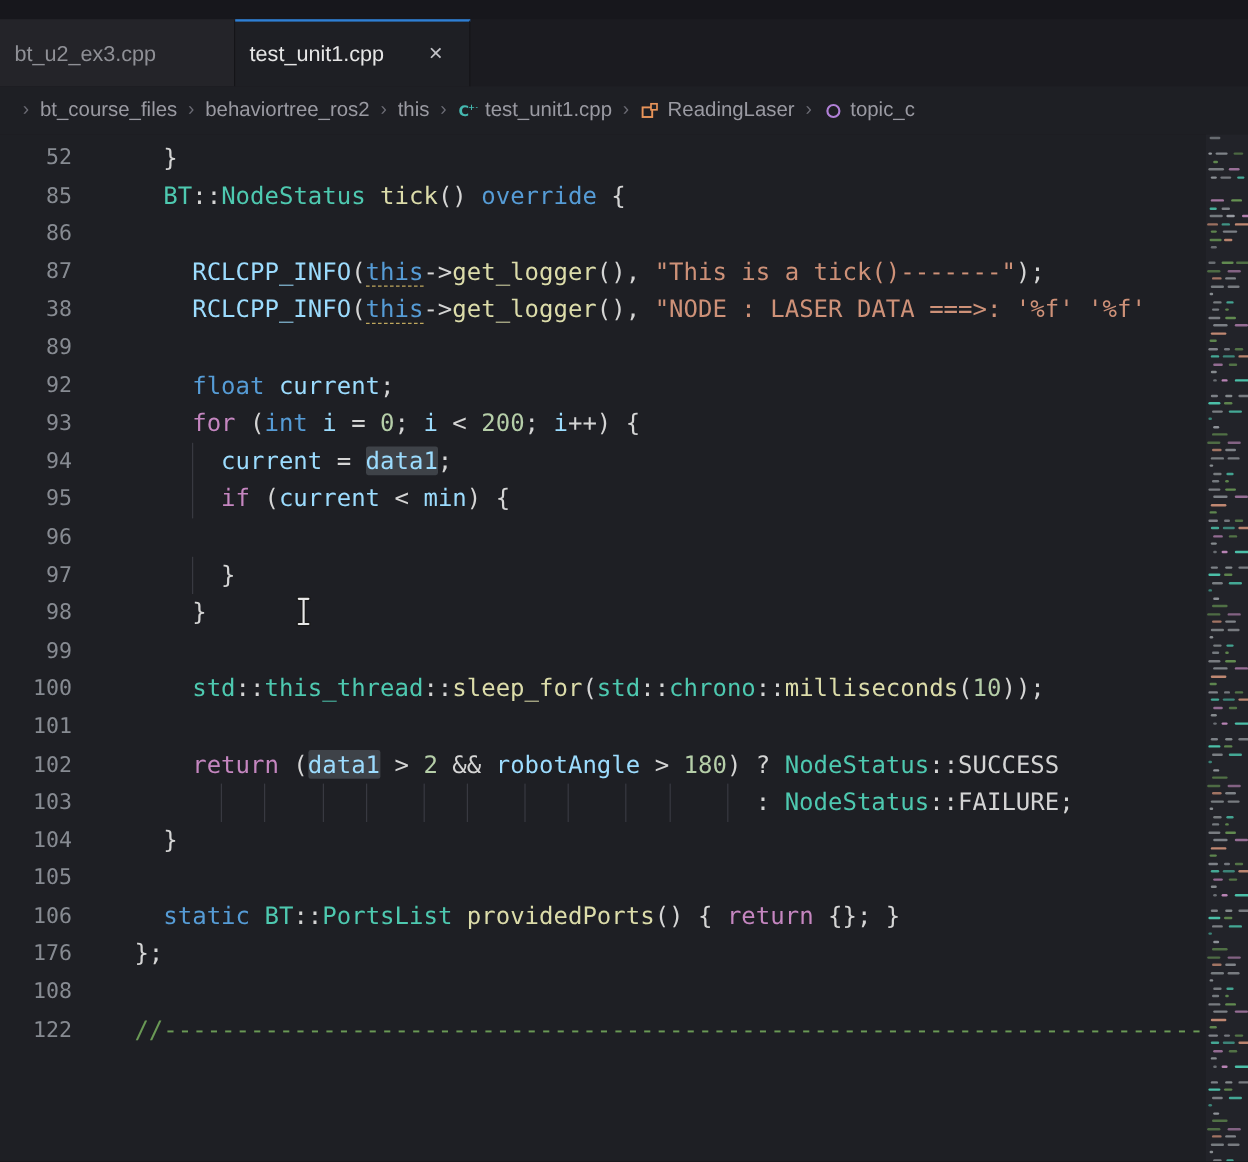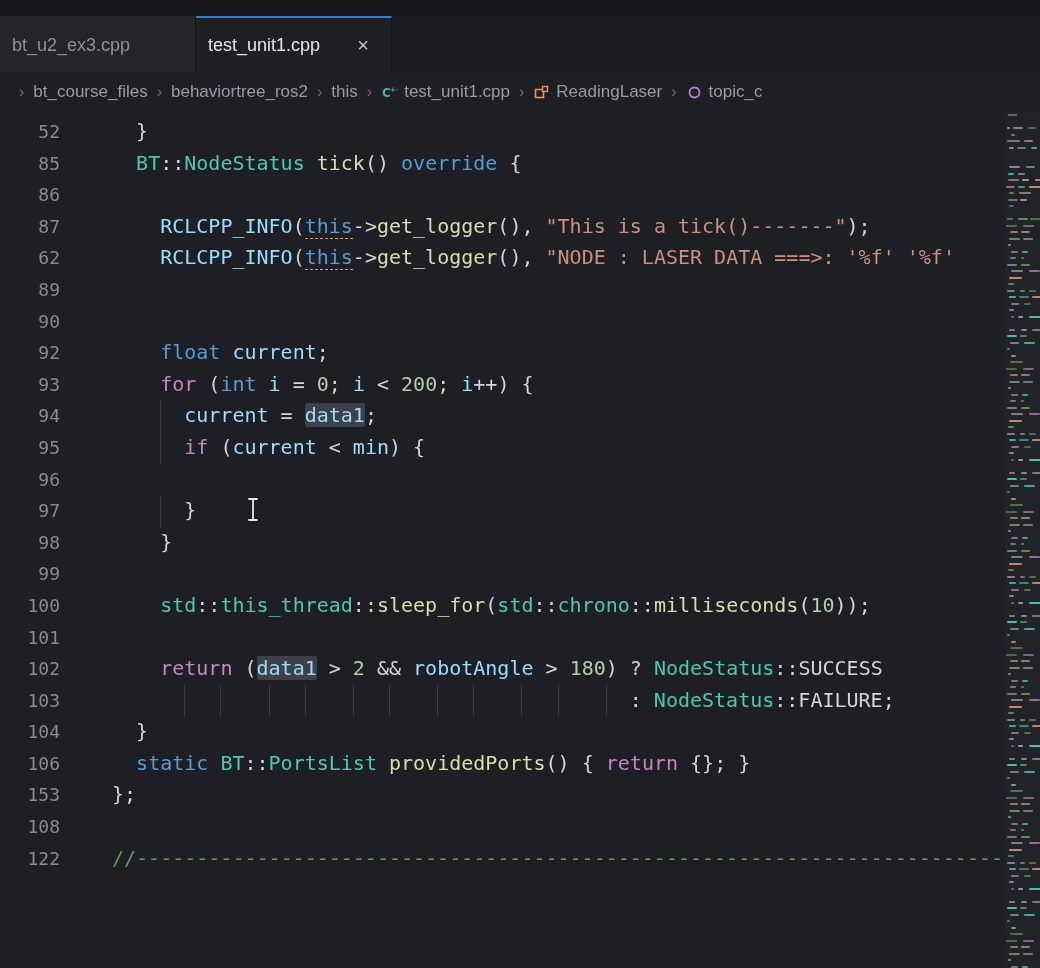--- a/index.html
+++ b/index.html
@@ -101,38 +101,38 @@
   </svg>
 </span>
         <span>topic_c</span>
       </span>
     </div>
   <div id="editor">
       <div class="line"><span class="num">52</span><span class="gut"></span><span class="code"><span class="tk-p">  }</span></span></div>
       <div class="line"><span class="num">85</span><span class="gut"></span><span class="code"><span class="tk-p">  </span><span class="tk-type">BT</span><span class="tk-p">::</span><span class="tk-type">NodeStatus</span><span class="tk-p"> </span><span class="tk-fn">tick</span><span class="tk-p">() </span><span class="tk-kw">override</span><span class="tk-p"> {</span></span></div>
       <div class="line"><span class="num">86</span><span class="gut"></span><span class="code"></span></div>
       <div class="line"><span class="num">87</span><span class="gut"></span><span class="code"><span class="tk-p">    </span><span class="tk-var">RCLCPP_INFO</span><span class="tk-p">(</span><span class="tk-this">this</span><span class="tk-p">-&gt;</span><span class="tk-fn">get_logger</span><span class="tk-p">(), </span><span class="tk-str">"This is a tick()-------"</span><span class="tk-p">);</span></span></div>
-      <div class="line"><span class="num">62</span><span class="gut"></span><span class="code"><span class="tk-p">    </span><span class="tk-var">RCLCPP_INFO</span><span class="tk-p">(</span><span class="tk-this">this</span><span class="tk-p">-&gt;</span><span class="tk-fn">get_logger</span><span class="tk-p">(), </span><span class="tk-str">"NODE : LASER DATA ===&gt;: '%f' '%f'</span></span></div>
+      <div class="line"><span class="num">38</span><span class="gut"></span><span class="code"><span class="tk-p">    </span><span class="tk-var">RCLCPP_INFO</span><span class="tk-p">(</span><span class="tk-this">this</span><span class="tk-p">-&gt;</span><span class="tk-fn">get_logger</span><span class="tk-p">(), </span><span class="tk-str">"NODE : LASER DATA ===&gt;: '%f' '%f'</span></span></div>
       <div class="line"><span class="num">89</span><span class="gut"></span></div>
-      <div class="line"><span class="num">90</span><span class="gut"></span><span class="code"></span></div>
       <div class="line"><span class="num">92</span><span class="gut"></span><span class="code"><span class="tk-p">    </span><span class="tk-kw">float</span><span class="tk-p"> </span><span class="tk-var">current</span><span class="tk-p">;</span></span></div>
       <div class="line"><span class="num">93</span><span class="gut"></span><span class="code"><span class="tk-p">    </span><span class="tk-ctrl">for</span><span class="tk-p"> (</span><span class="tk-kw">int</span><span class="tk-p"> </span><span class="tk-var">i</span><span class="tk-p"> = </span><span class="tk-num">0</span><span class="tk-p">; </span><span class="tk-var">i</span><span class="tk-p"> &lt; </span><span class="tk-num">200</span><span class="tk-p">; </span><span class="tk-var">i</span><span class="tk-p">++) {</span></span></div>
       <div class="line"><span class="num">94</span><span class="gut"></span><span class="code"><span class="guide" style="left: 4ch;"></span><span class="tk-p">      </span><span class="tk-var">current</span><span class="tk-p"> = </span><span class="tk-hl">data1</span><span class="tk-p">;</span></span></div>
       <div class="line"><span class="num">95</span><span class="gut"></span><span class="code"><span class="guide" style="left: 4ch;"></span><span class="tk-p">      </span><span class="tk-ctrl">if</span><span class="tk-p"> (</span><span class="tk-var">current</span><span class="tk-p"> &lt; </span><span class="tk-var">min</span><span class="tk-p">) {</span></span></div>
       <div class="line"><span class="num">96</span><span class="gut"></span></div>
       <div class="line"><span class="num">97</span><span class="gut"></span><span class="code"><span class="guide" style="left: 4ch;"></span><span class="tk-p">      }</span></span></div>
       <div class="line"><span class="num">98</span><span class="gut"></span><span class="code"><span class="tk-p">    }</span></span></div>
       <div class="line"><span class="num">99</span><span class="gut"></span><span class="code"></span></div>
       <div class="line"><span class="num">100</span><span class="gut"></span><span class="code"><span class="tk-p">    </span><span class="tk-type">std</span><span class="tk-p">::</span><span class="tk-type">this_thread</span><span class="tk-p">::</span><span class="tk-fn">sleep_for</span><span class="tk-p">(</span><span class="tk-type">std</span><span class="tk-p">::</span><span class="tk-type">chrono</span><span class="tk-p">::</span><span class="tk-fn">milliseconds</span><span class="tk-p">(</span><span class="tk-num">10</span><span class="tk-p">));</span></span></div>
       <div class="line"><span class="num">101</span><span class="gut"></span><span class="code"></span></div>
       <div class="line"><span class="num">102</span><span class="gut"></span><span class="code"><span class="tk-p">    </span><span class="tk-ctrl">return</span><span class="tk-p"> (</span><span class="tk-hl">data1</span><span class="tk-p"> &gt; </span><span class="tk-num">2</span><span class="tk-p"> &amp;&amp; </span><span class="tk-var">robotAngle</span><span class="tk-p"> &gt; </span><span class="tk-num">180</span><span class="tk-p">) ? </span><span class="tk-type">NodeStatus</span><span class="tk-p">::SUCCESS</span></span></div>
       <div class="line"><span class="num">103</span><span class="gut"></span><span class="code"><span class="guide" style="left: 6ch;"></span><span class="guide" style="left: 9ch;"></span><span class="guide" style="left: 13ch;"></span><span class="guide" style="left: 16ch;"></span><span class="guide" style="left: 20ch;"></span><span class="guide" style="left: 23ch;"></span><span class="guide" style="left: 27ch;"></span><span class="guide" style="left: 30ch;"></span><span class="guide" style="left: 34ch;"></span><span class="guide" style="left: 37ch;"></span><span class="guide" style="left: 41ch;"></span><span class="tk-p">                                           </span><span class="tk-p">: </span><span class="tk-type">NodeStatus</span><span class="tk-p">::FAILURE;</span></span></div>
       <div class="line"><span class="num">104</span><span class="gut"></span><span class="code"><span class="tk-p">  }</span></span></div>
+      <div class="line"><span class="num">105</span><span class="gut"></span><span class="code"></span></div>
       <div class="line"><span class="num">106</span><span class="gut"></span><span class="code"><span class="tk-p">  </span><span class="tk-kw">static</span><span class="tk-p"> </span><span class="tk-type">BT</span><span class="tk-p">::</span><span class="tk-type">PortsList</span><span class="tk-p"> </span><span class="tk-fn">providedPorts</span><span class="tk-p">() { </span><span class="tk-ctrl">return</span><span class="tk-p"> {}; }</span></span></div>
-      <div class="line"><span class="num">153</span><span class="gut"></span><span class="code"><span class="tk-p">};</span></span></div>
+      <div class="line"><span class="num">176</span><span class="gut"></span><span class="code"><span class="tk-p">};</span></span></div>
       <div class="line"><span class="num">108</span><span class="gut"></span><span class="code"></span></div>
       <div class="line"><span class="num">122</span><span class="gut"></span><span class="code"><span class="tk-cmt">//------------------------------------------------------------------------------------</span></span></div>
     </div>
   <div id="minimap">
       <div class="mbar" style="left:2.7px;top:2.0px;width:9.5px;background:#8d9296;opacity:0.65"></div>
       <div class="mbar" style="left:1.9px;top:15.0px;width:3.0px;background:#a0a5aa;opacity:0.88"></div>
       <div class="mbar" style="left:7.7px;top:15.0px;width:10.7px;background:#8d9296;opacity:0.87"></div>
       <div class="mbar" style="left:22.5px;top:15.0px;width:8.0px;background:#6a9955;opacity:0.59"></div>
       <div class="mbar" style="left:5.7px;top:21.5px;width:4.0px;background:#6a9955;opacity:0.85"></div>
       <div class="mbar" style="left:2.3px;top:28.0px;width:12.3px;background:#a0a5aa;opacity:0.68"></div>

